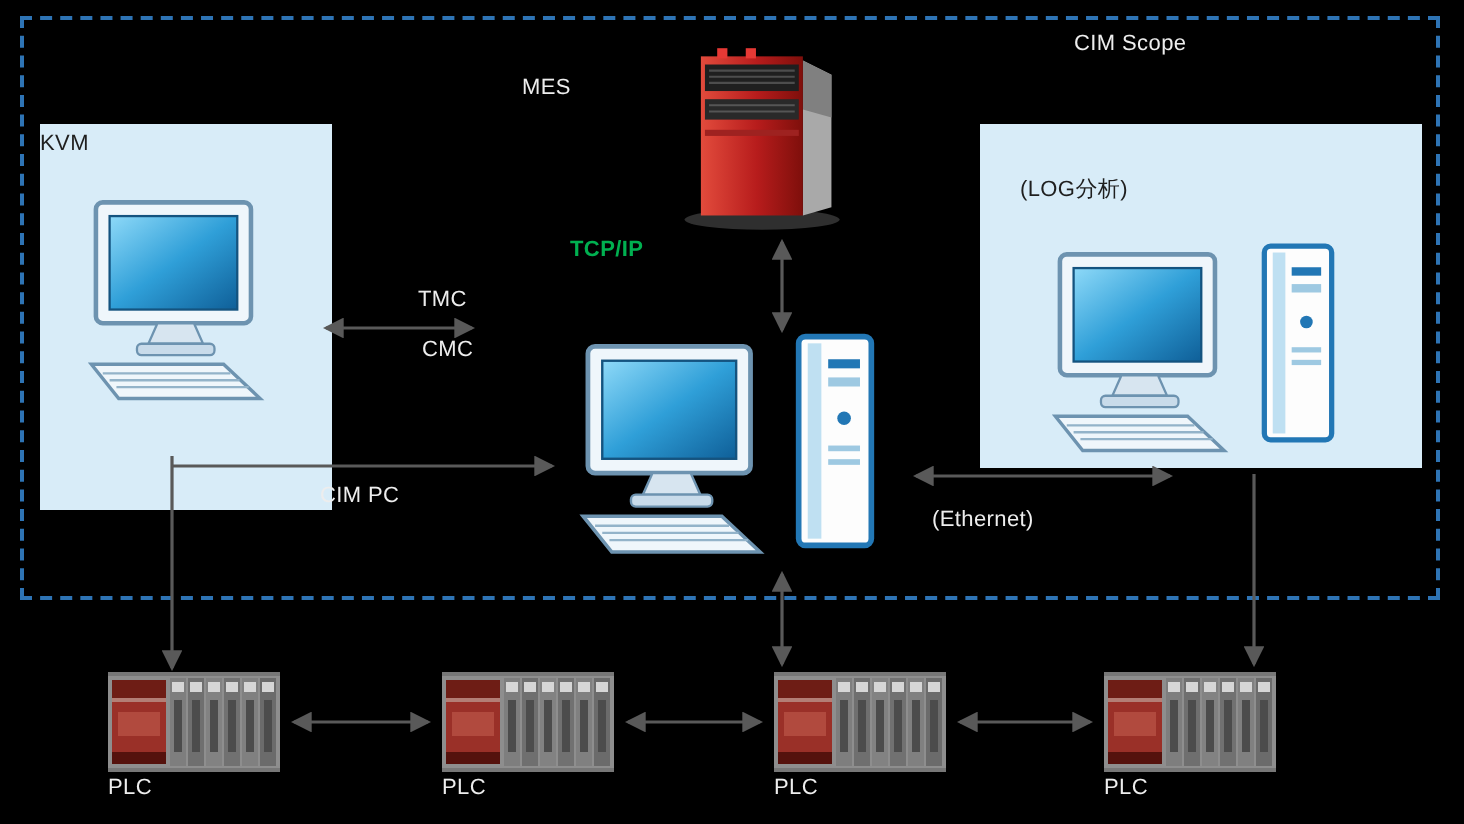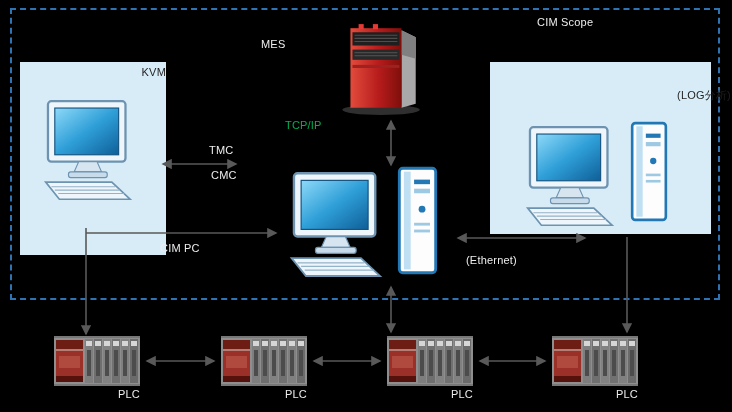--- a/index.html
+++ b/index.html
@@ -8,22 +8,22 @@
     background:#000000;
     font-family:"Liberation Sans",sans-serif;
     position:relative;overflow:hidden;
   }
   #stage{position:absolute;left:0;top:0;width:732px;height:412px;}
   .label{
     position:absolute;color:#ededed;font-size:11px;line-height:1.25;
     white-space:nowrap;letter-spacing:0.2px;
   }
   .label.dark{color:#1f1f1f;}
-  .label.ctr{text-align:right;}
-  .label.green{color:#00b050;font-weight:normal;}
+  .label.ctr{text-align:left;}
+  .label.green{color:#00b050;font-weight:bold;}
   #scope-border{
     position:absolute;left:10px;top:8px;width:706px;height:288px;
     border:2px dashed #2e74b5;
   }
   .panel{position:absolute;background:#d8ecf8;}
   #kvm-panel{left:20px;top:62px;width:146px;height:193px;}
   #client-panel{left:490px;top:62px;width:221px;height:172px;}
   svg.ill{position:absolute;}
   #overlay{position:absolute;left:0;top:0;}
 </style>

